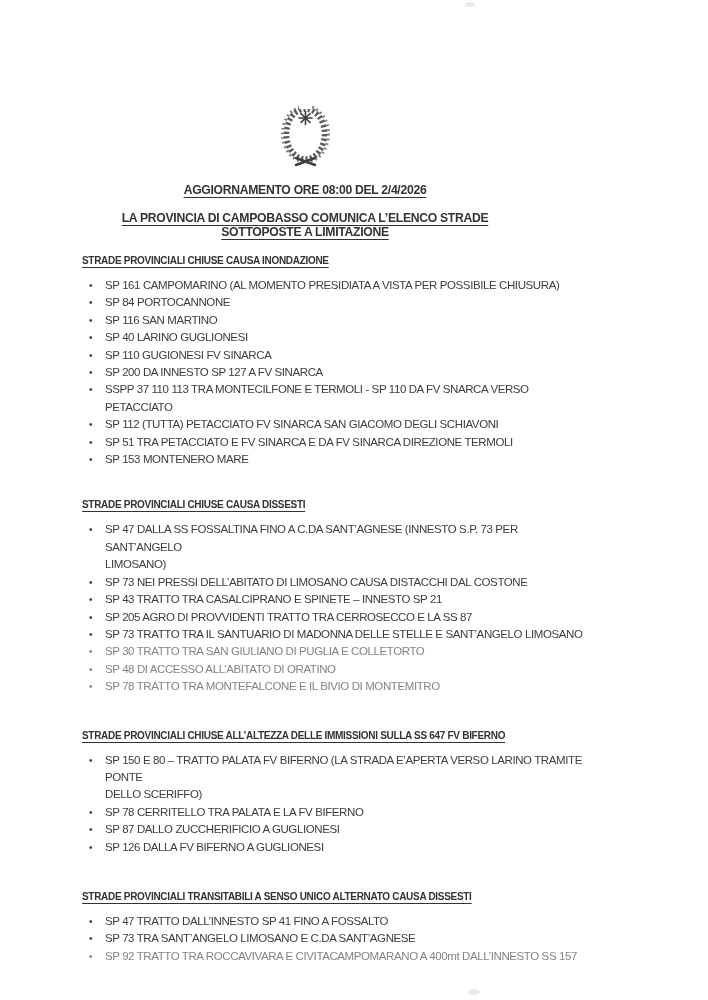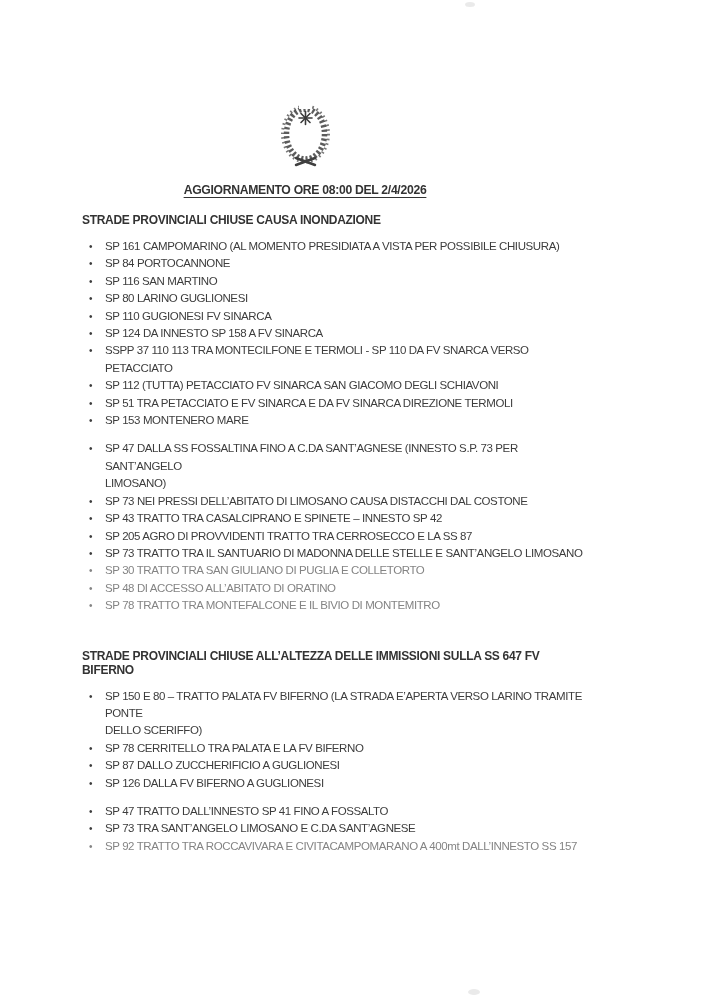--- a/index.html
+++ b/index.html
@@ -51,23 +51,24 @@
     text-underline-offset: 3px;
     text-decoration-thickness: 1.3px;
     margin: 0;
   }
   .doc-title { margin-top: 2px; }
   .doc-subtitle { margin-top: 14px; }
 
   .section { margin-top: 0; }
   .section-header {
     font-weight: bold;
-    font-size: 12px;
+    font-size: 10px;
     letter-spacing: -0.3px;
     color: #333333;
+    text-decoration: underline;
     text-underline-offset: 3px;
     text-decoration-thickness: 1.3px;
     margin: 0;
   }
   .sec-1 .section-header { margin-top: 16px; }
   .sec-2 .section-header { margin-top: 31px; }
   .sec-3 .section-header { margin-top: 34px; }
   .sec-4 .section-header { margin-top: 35px; }
 
   ul.road-list {
@@ -127,48 +128,49 @@
           </g>
 
           <g stroke="#3f3f3f" stroke-width="2.4" stroke-linecap="round">
             <line x1="19" y1="61" x2="38" y2="68"></line>
             <line x1="38" y1="61" x2="19" y2="68"></line>
           </g>
         </svg>
       </span>
     </div>
     <p class="doc-title">AGGIORNAMENTO ORE 08:00 DEL 2/4/2026</p>
+    <p class="doc-subtitle">LA PROVINCIA DI CAMPOBASSO COMUNICA L’ELENCO STRADE SOTTOPOSTE A LIMITAZIONE</p>
   </div>
 
   <div class="section sec-1">
     <p class="section-header">STRADE PROVINCIALI CHIUSE CAUSA INONDAZIONE</p>
     <ul class="road-list">
         <li>
           <span class="bullet">•</span>
           <span class="item-text">SP 161 CAMPOMARINO (AL MOMENTO PRESIDIATA A VISTA PER POSSIBILE CHIUSURA)</span>
         </li>
         <li>
           <span class="bullet">•</span>
           <span class="item-text">SP 84 PORTOCANNONE</span>
         </li>
         <li>
           <span class="bullet">•</span>
           <span class="item-text">SP 116 SAN MARTINO</span>
         </li>
         <li>
           <span class="bullet">•</span>
-          <span class="item-text">SP 80 LARINO GUGLIONESI</span>
+          <span class="item-text">SP 40 LARINO GUGLIONESI</span>
         </li>
         <li>
           <span class="bullet">•</span>
           <span class="item-text">SP 110 GUGIONESI FV SINARCA</span>
         </li>
         <li>
           <span class="bullet">•</span>
-          <span class="item-text">SP 124 DA INNESTO SP 158 A FV SINARCA</span>
+          <span class="item-text">SP 200 DA INNESTO SP 127 A FV SINARCA</span>
         </li>
         <li>
           <span class="bullet">•</span>
           <span class="item-text">SSPP 37 110 113 TRA MONTECILFONE E TERMOLI - SP 110 DA FV SNARCA VERSO PETACCIATO</span>
         </li>
         <li>
           <span class="bullet">•</span>
           <span class="item-text">SP 112 (TUTTA) PETACCIATO FV SINARCA SAN GIACOMO DEGLI SCHIAVONI</span>
         </li>
         <li>
@@ -176,33 +178,34 @@
           <span class="item-text">SP 51 TRA PETACCIATO E FV SINARCA E DA FV SINARCA DIREZIONE TERMOLI</span>
         </li>
         <li>
           <span class="bullet">•</span>
           <span class="item-text">SP 153 MONTENERO MARE</span>
         </li>
       </ul>
   </div>
 
   <div class="section sec-2">
+    <p class="section-header">STRADE PROVINCIALI CHIUSE CAUSA DISSESTI</p>
     <ul class="road-list">
         <li>
           <span class="bullet">•</span>
           <span class="item-text">SP 47 DALLA SS FOSSALTINA FINO A C.DA SANT’AGNESE (INNESTO S.P. 73 PER SANT’ANGELO
 LIMOSANO)</span>
         </li>
         <li>
           <span class="bullet">•</span>
           <span class="item-text">SP 73 NEI PRESSI DELL’ABITATO DI LIMOSANO CAUSA DISTACCHI DAL COSTONE</span>
         </li>
         <li>
           <span class="bullet">•</span>
-          <span class="item-text">SP 43 TRATTO TRA CASALCIPRANO E SPINETE – INNESTO SP 42</span>
+          <span class="item-text">SP 43 TRATTO TRA CASALCIPRANO E SPINETE – INNESTO SP 21</span>
         </li>
         <li>
           <span class="bullet">•</span>
           <span class="item-text">SP 205 AGRO DI PROVVIDENTI TRATTO TRA CERROSECCO E LA SS 87</span>
         </li>
         <li>
           <span class="bullet">•</span>
           <span class="item-text">SP 73 TRATTO TRA IL SANTUARIO DI MADONNA DELLE STELLE E SANT’ANGELO LIMOSANO</span>
         </li>
         <li class="muted">
@@ -237,20 +240,21 @@
           <span class="item-text">SP 87 DALLO ZUCCHERIFICIO A GUGLIONESI</span>
         </li>
         <li>
           <span class="bullet">•</span>
           <span class="item-text">SP 126 DALLA FV BIFERNO A GUGLIONESI</span>
         </li>
       </ul>
   </div>
 
   <div class="section sec-4">
+    <p class="section-header">STRADE PROVINCIALI TRANSITABILI A SENSO UNICO ALTERNATO CAUSA DISSESTI</p>
     <ul class="road-list">
         <li>
           <span class="bullet">•</span>
           <span class="item-text">SP 47 TRATTO DALL’INNESTO SP 41 FINO A FOSSALTO</span>
         </li>
         <li>
           <span class="bullet">•</span>
           <span class="item-text">SP 73 TRA SANT’ANGELO LIMOSANO E C.DA SANT’AGNESE</span>
         </li>
         <li class="muted">

